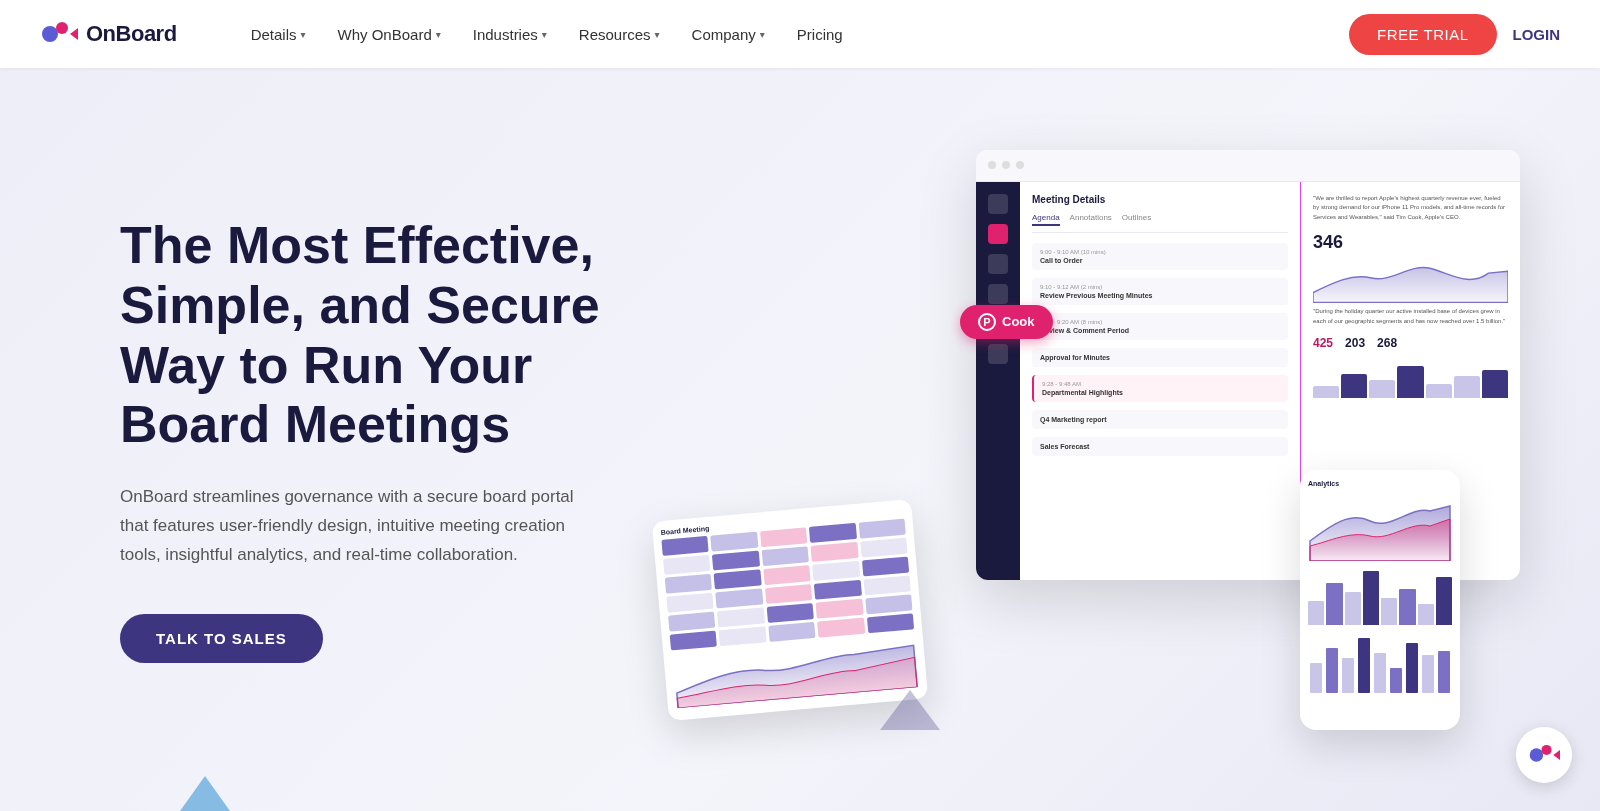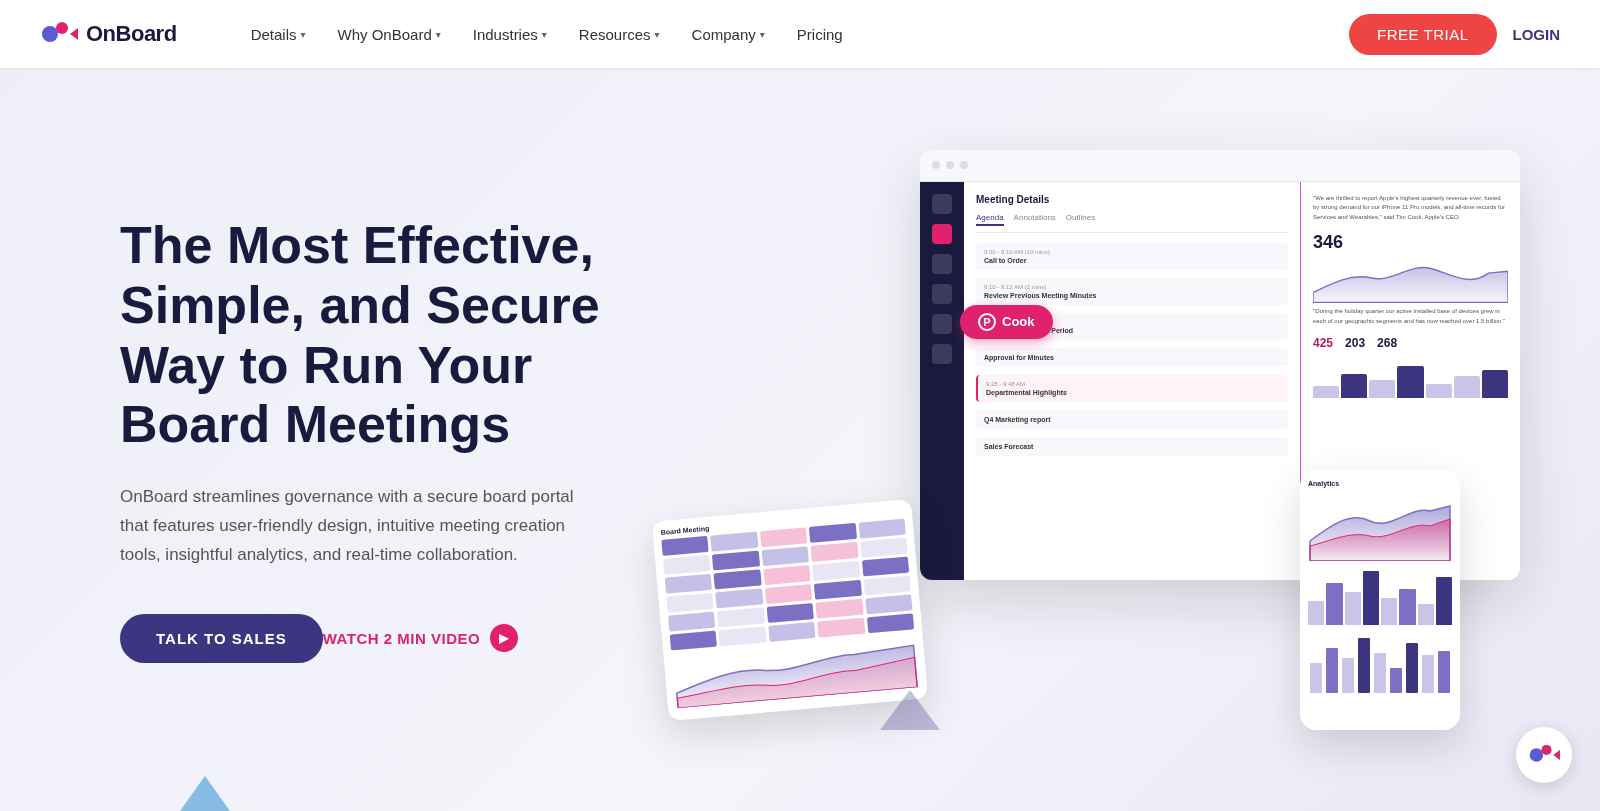--- a/index.html
+++ b/index.html
@@ -108,20 +108,21 @@
     .hero-desc {
       font-size: 17px;
       color: #555;
       line-height: 1.7;
       margin-bottom: 44px;
       max-width: 460px;
     }
     .hero-buttons {
       display: flex;
       align-items: center;
+      gap: 32px;
     }
     .btn-talk-sales {
       background: #3d3580;
       color: #fff;
       border: none;
       padding: 16px 36px;
       border-radius: 30px;
       font-size: 15px;
       font-weight: 700;
       cursor: pointer;
@@ -155,21 +156,21 @@
     .hero-right {
       flex: 1;
       position: relative;
       height: 580px;
       margin-left: 40px;
     }
     .dashboard-main {
       position: absolute;
       top: 0;
       right: 0;
-      width: 600px;
+      width: 544px;
       height: 430px;
       background: #fff;
       border-radius: 12px;
       box-shadow: 0 20px 60px rgba(0,0,0,0.15);
       overflow: hidden;
     }
     .dash-topbar {
       background: #f8f8fc;
       height: 32px;
       display: flex;
@@ -427,24 +428,20 @@
     <a class="btn-login" href="#">LOGIN</a>
   </div>
 </nav>
 
 <section class="hero">
   <div class="hero-left">
     <h1 class="hero-title">The Most Effective, Simple, and Secure Way to Run Your Board Meetings</h1>
     <p class="hero-desc">OnBoard streamlines governance with a secure board portal that features user-friendly design, intuitive meeting creation tools, insightful analytics, and real-time collaboration.</p>
     <div class="hero-buttons">
       <button class="btn-talk-sales">TALK TO SALES</button>
-      <div class="btn-watch-video">
-        <span>WATCH 2 MIN VIDEO</span>
-        <div class="play-icon">▶</div>
-      </div>
     </div>
   </div>
 
   <div class="hero-right">
 
     <div class="save-btn">
       <div class="pinterest-icon">P</div>
       <span>Cook</span>
     </div>
 

